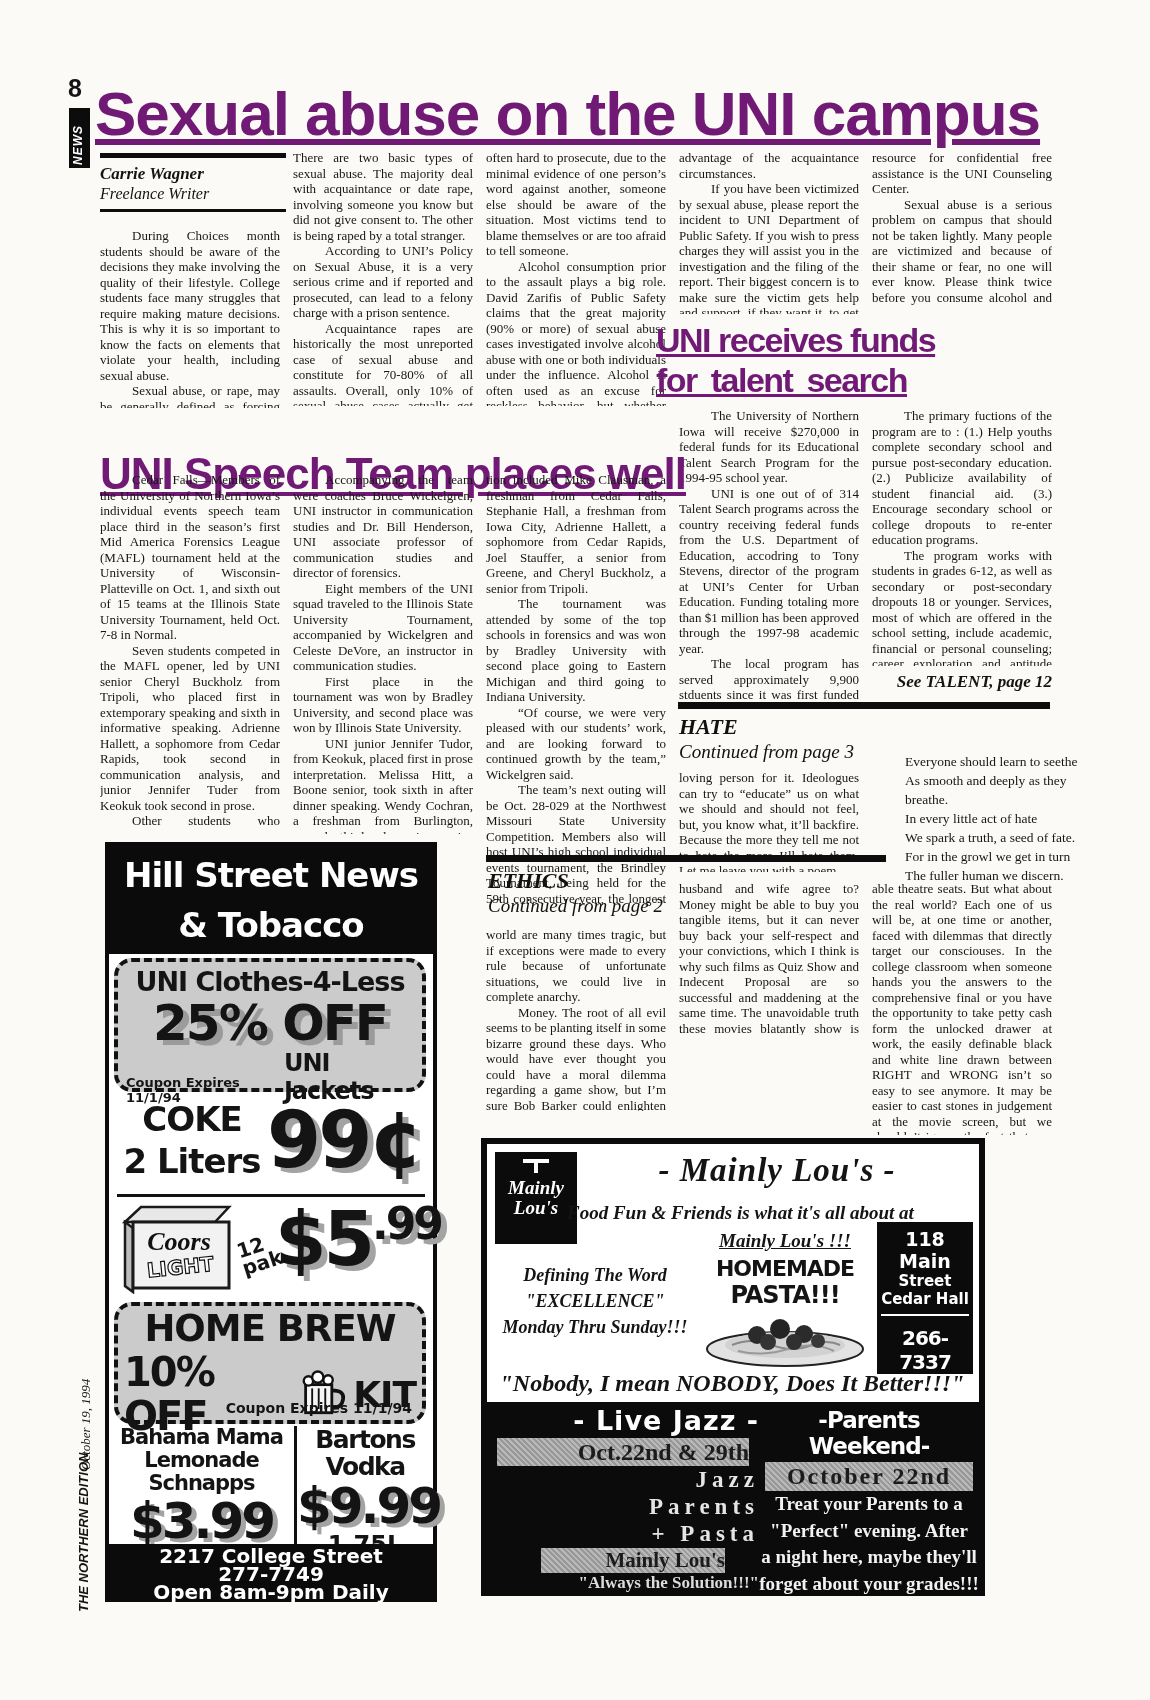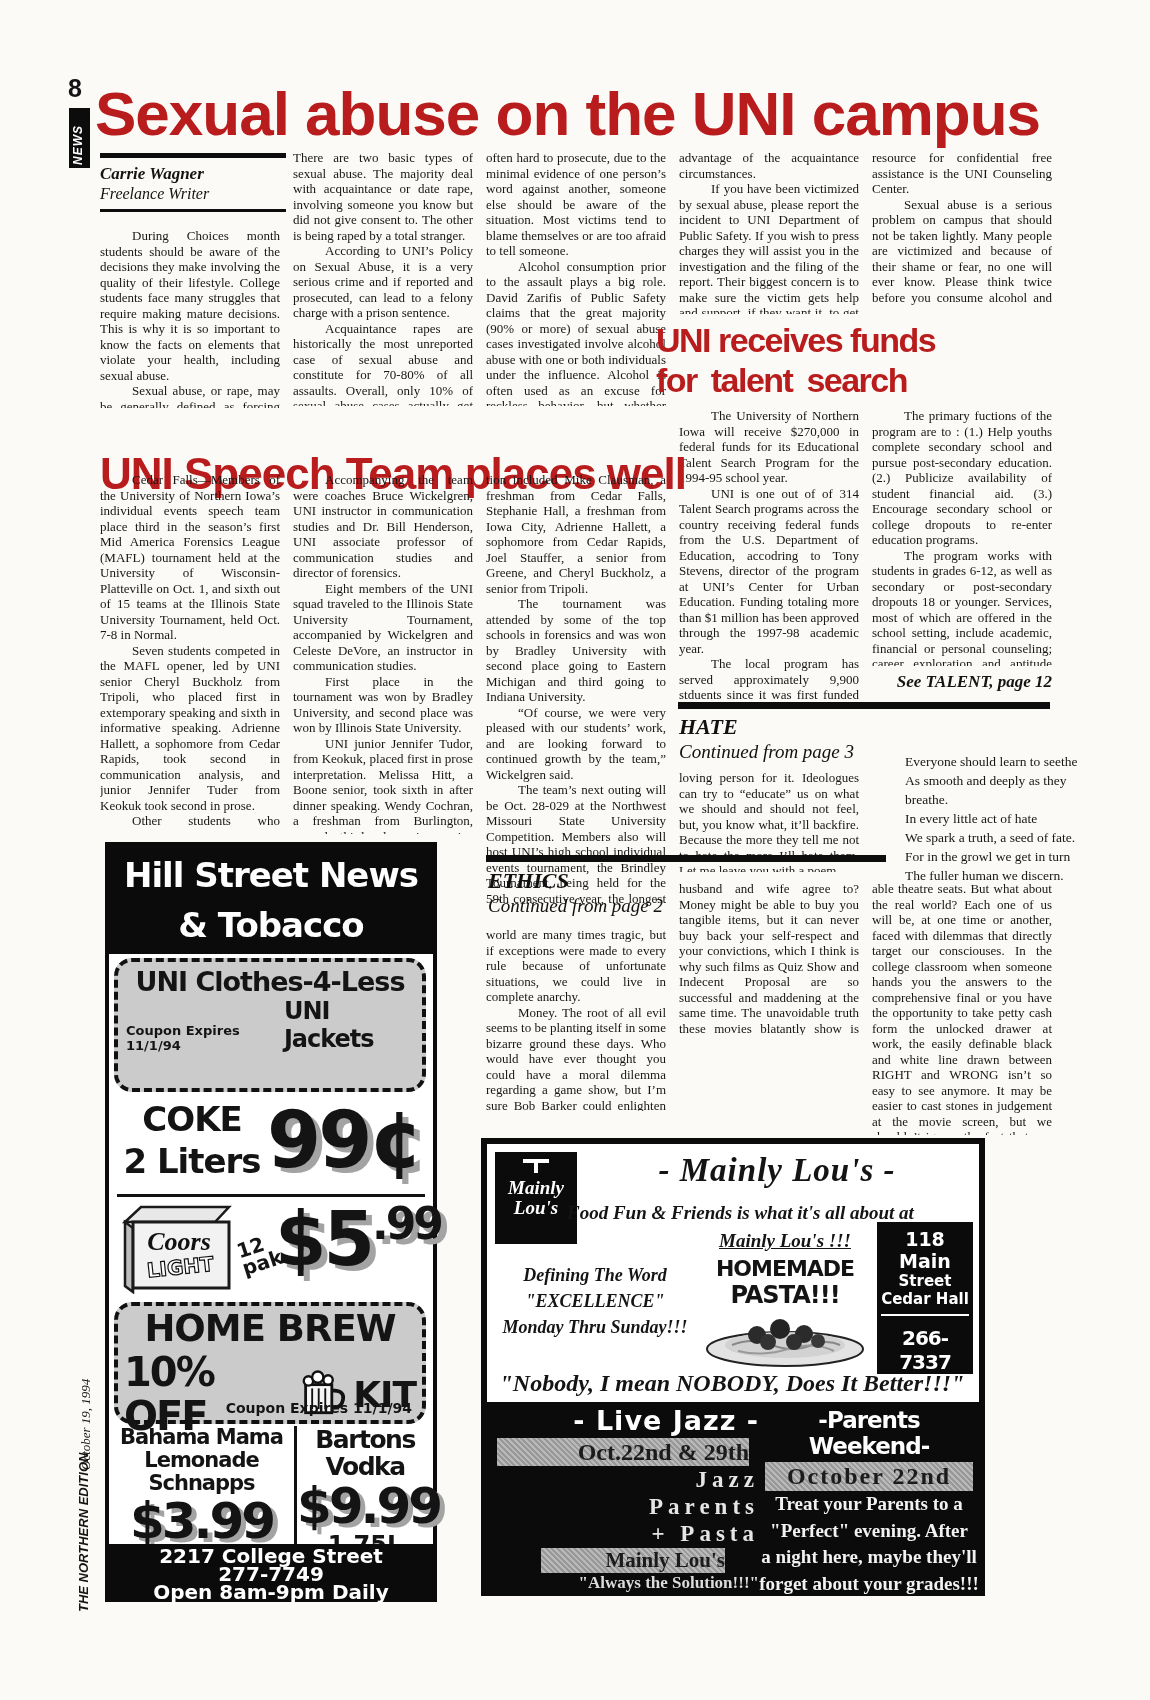--- a/index.html
+++ b/index.html
@@ -1,19 +1,19 @@
 <!DOCTYPE html>
 <html><head>
 <meta charset="utf-8">
 <style>
   html,body{margin:0;padding:0;}
   body{width:1150px;height:1700px;position:relative;background:#f2f0ec;font-family:"Liberation Serif",serif;color:#141414;}
   .page{position:absolute;left:0;top:0;width:1150px;height:1700px;background:#fbfaf6;overflow:hidden;}
   
-  .hl{position:absolute;font-family:"Liberation Sans",sans-serif;font-weight:bold;color:#b91c1c;white-space:nowrap;}
+  .hl{position:absolute;font-family:"Liberation Sans",sans-serif;font-weight:bold;color:#701a75;white-space:nowrap;text-decoration:underline;}
   
   .col{position:absolute;width:180px;font-family:"Liberation Serif",serif;font-size:13px;line-height:15.5px;text-align:justify;color:#161616;overflow:hidden;}
   .col p{margin:0;text-indent:32px;}
   .col p.fl{text-indent:0;}
   .rule{position:absolute;background:#0d0d0d;}
   .contin-title{position:absolute;font-family:"Liberation Serif",serif;font-weight:bold;font-style:italic;font-size:22px;color:#111;}
   .contin-sub{position:absolute;font-family:"Liberation Serif",serif;font-style:italic;font-size:19px;color:#111;}
   .jumpline{position:absolute;width:180px;text-align:right;font-family:"Liberation Serif",serif;font-weight:bold;font-style:italic;font-size:17px;}
   .poem{position:absolute;width:190px;font-size:13.5px;line-height:19px;color:#161616;}
   .poem div{margin:0;}
@@ -204,20 +204,21 @@
   </div>
 
   <div class="hs">
     <div class="hs-banner">
       <div>Hill Street News</div>
       <div>&amp; Tobacco</div>
     </div>
 
     <div class="coupon c1">
       <div class="head">UNI Clothes-4-Less</div>
+      <div class="bigoff">25% OFF</div>
       <div class="c1row">
         <span class="expires">Coupon Expires 11/1/94</span>
         <span class="c1item">UNI Jackets</span>
       </div>
     </div>
 
     <div class="cokerow">
       <div class="cokeleft">
         <div>COKE</div>
         <div>2 Liters</div>

